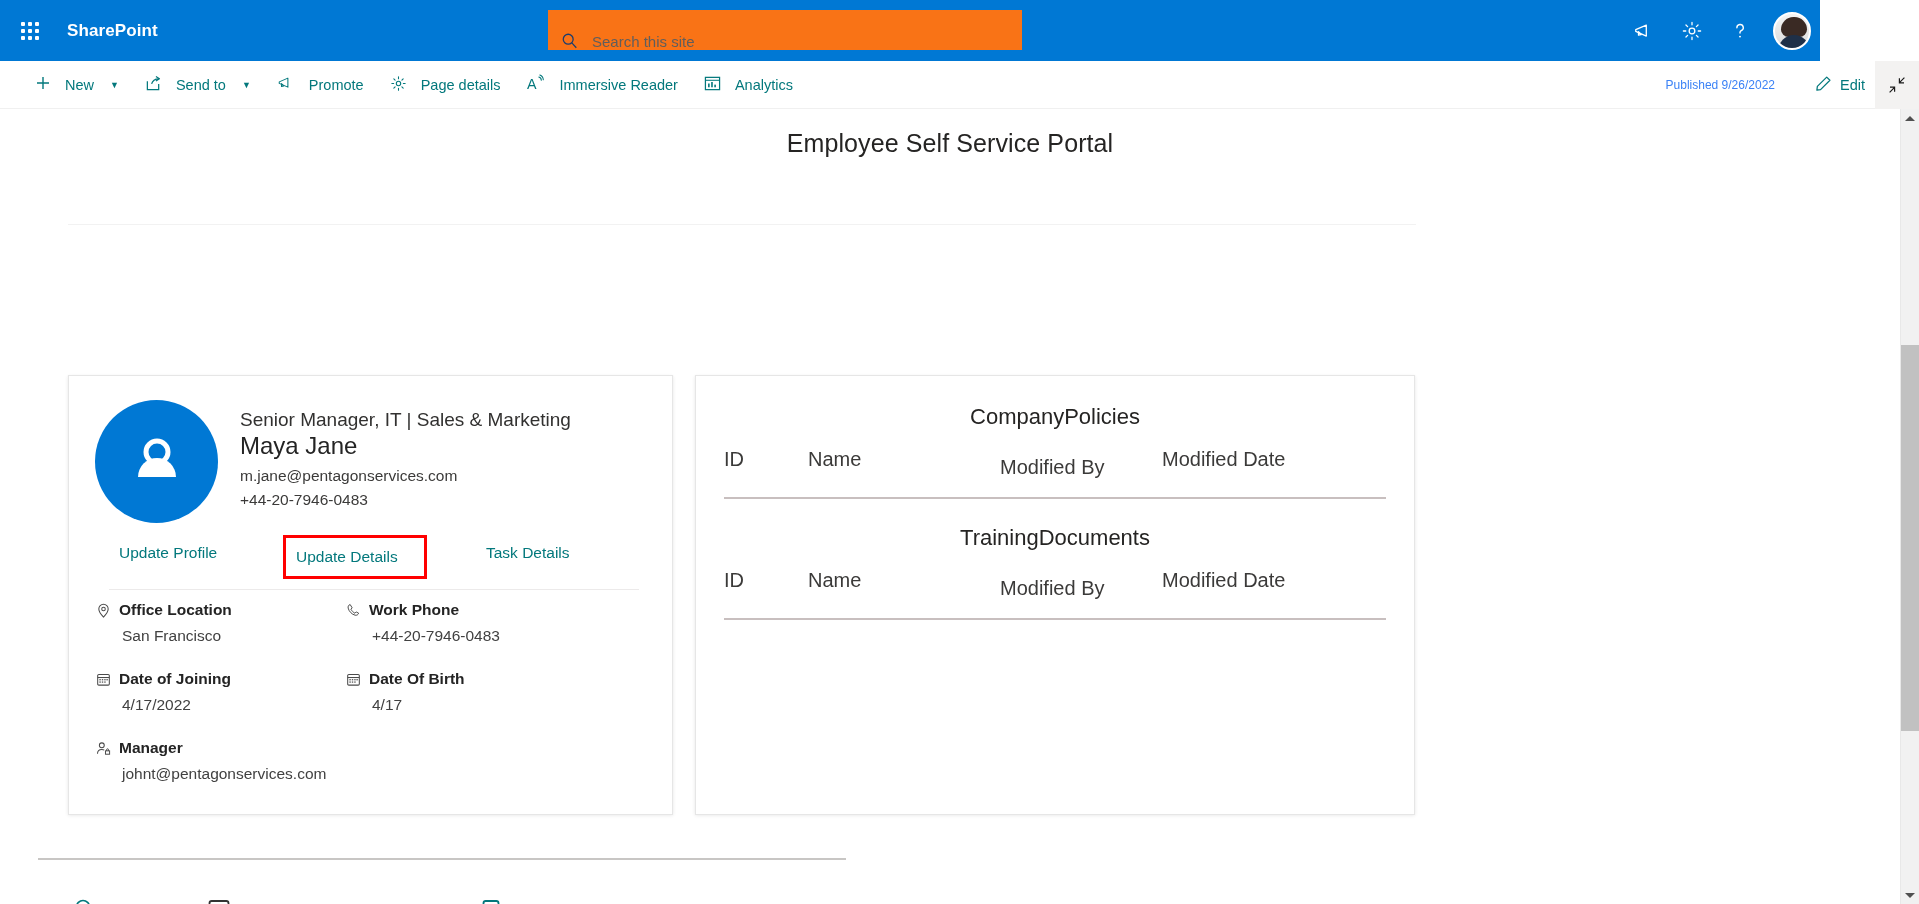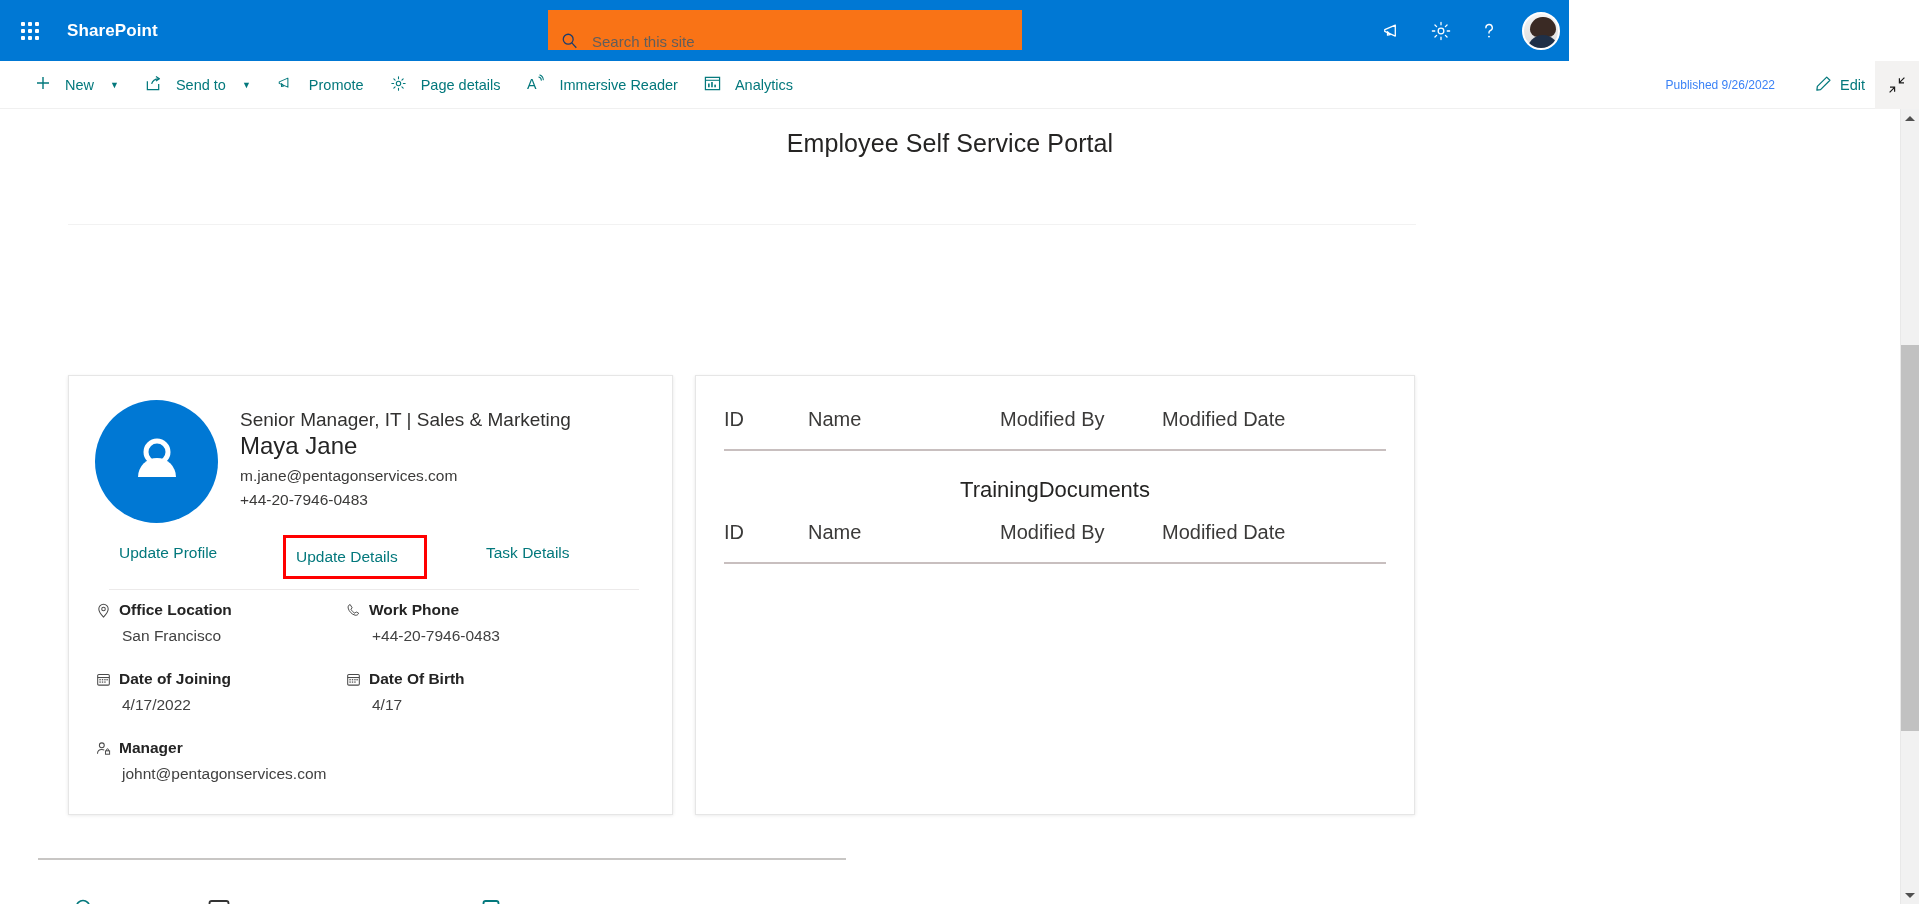--- a/index.html
+++ b/index.html
@@ -6,21 +6,21 @@
   html, body {
     width: 1919px; height: 904px;
     font-family: "Liberation Sans", sans-serif;
     background: #ffffff;
     overflow: hidden;
   }
 
   
   #suite-bar {
     position: absolute; top: 0; left: 0;
-    width: 1569px; height: 61px;
+    width: 1820px; height: 61px;
     background: #0078d4;
     display: flex; align-items: center;
   }
   #waffle {
     width: 60px; height: 61px;
     display: flex; align-items: center; justify-content: center;
     cursor: pointer;
   }
   .waffle-grid {
     display: grid;
@@ -185,21 +185,21 @@
     font-weight: 400; padding: 14px 0 0 0;
   }
   .list-head {
     display: flex; margin-top: 18px;
     font-size: 20px; color: #3b3a39;
     padding-bottom: 18px;
     border-bottom: 2px solid #c8bfbf;
   }
   .c-id   { width: 84px; }
   .c-name { width: 192px; }
-  .c-mby  { width: 162px; }
+  .c-mby  { width: 162px; margin-top: 8px; }
   .c-mdate{ width: 160px; }
   .list-body { height: 12px; }
 
   
   #lower-rule {
     position: absolute; left: 38px; top: 749px;
     width: 808px; height: 2px; background: #c8c6c4;
   }
   #lower-icons {
     position: absolute; left: 70px; top: 788px;
@@ -484,20 +484,21 @@
           </div>
           <div class="field-value">johnt@pentagonservices.com</div>
         </div>
 
       </div>
     </div>
 
     <div class="card" id="lists-card">
 
       <div class="list-block">
+        <div class="list-title">CompanyPolicies</div>
         <div class="list-head">
           <div class="c-id">ID</div>
           <div class="c-name">Name</div>
           <div class="c-mby">Modified By</div>
           <div class="c-mdate">Modified Date</div>
         </div>
         <div class="list-body"></div>
       </div>
 
       <div class="list-block">

